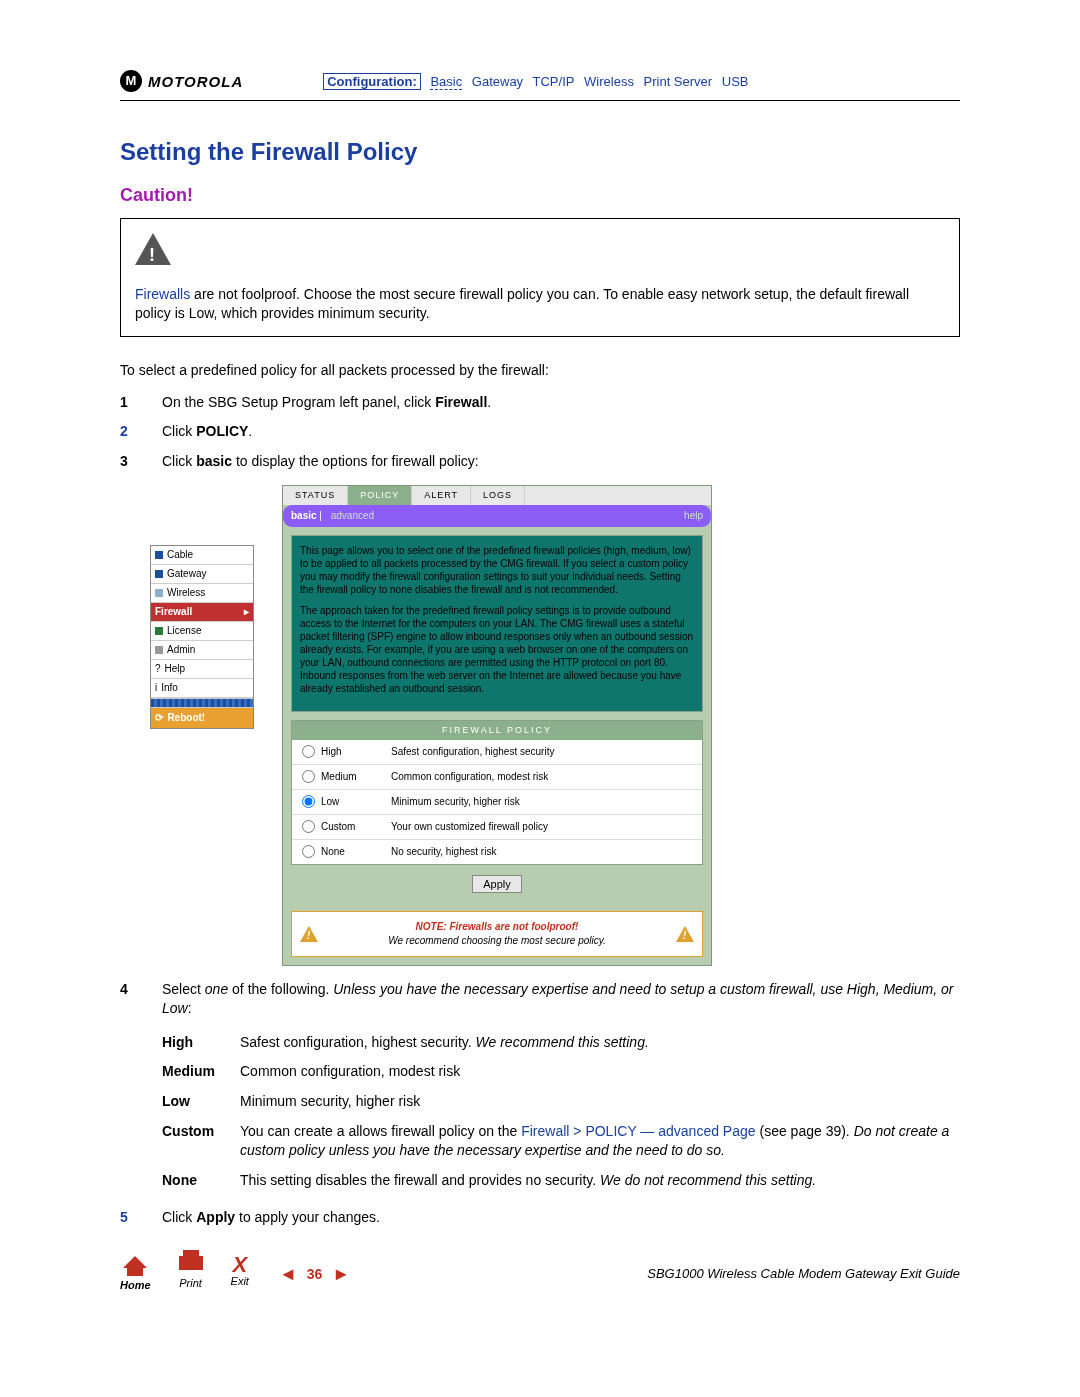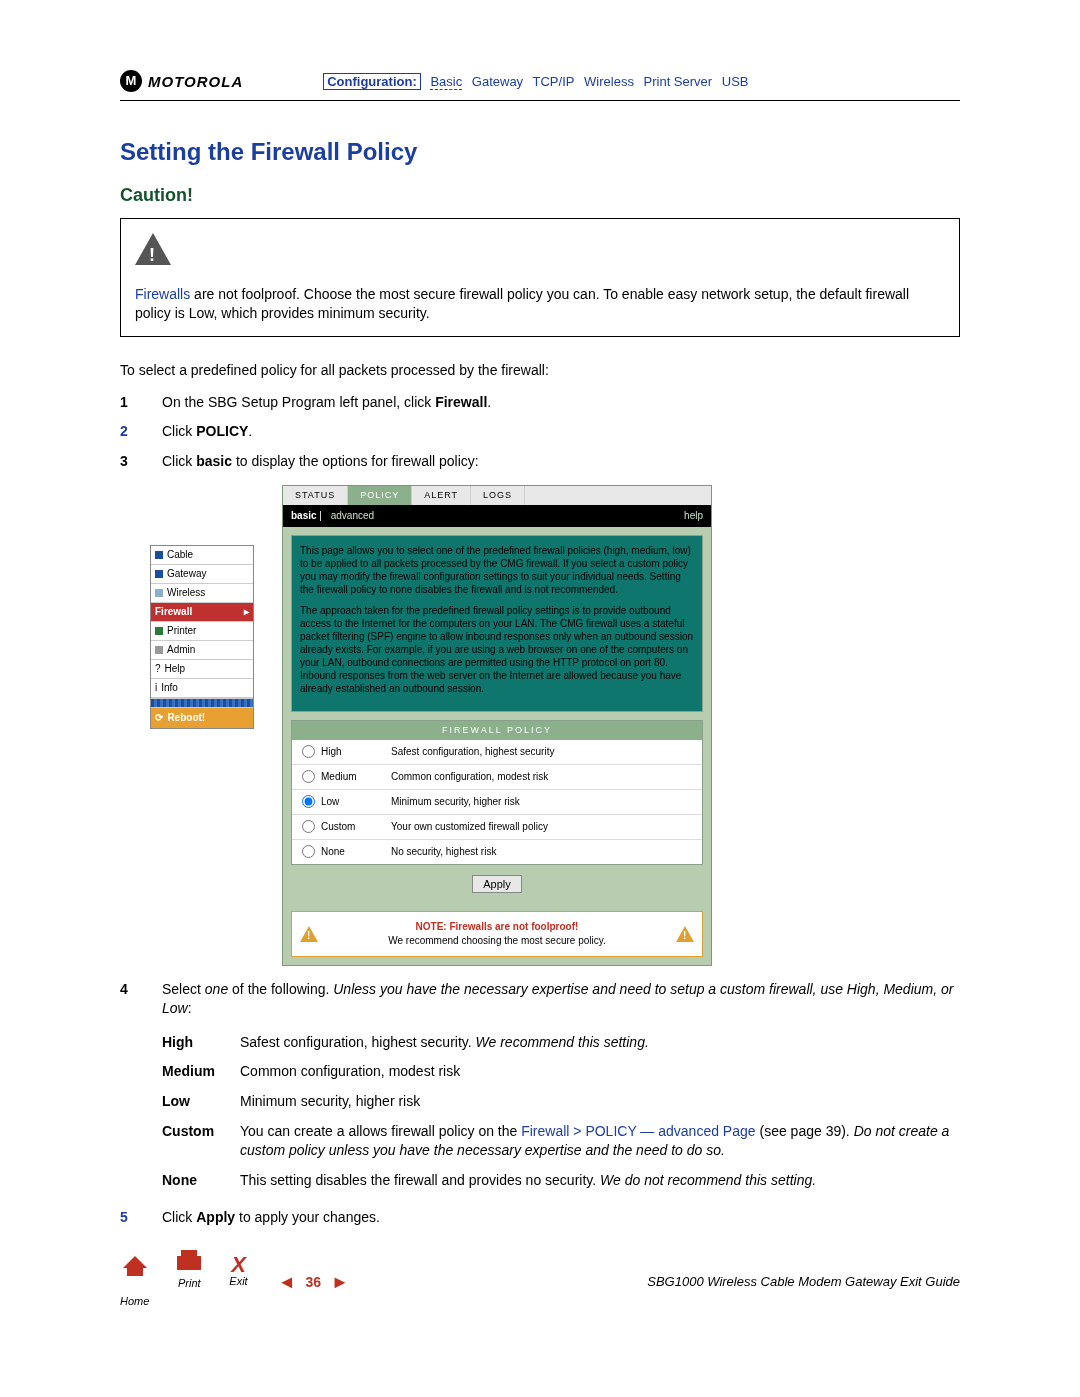--- a/index.html
+++ b/index.html
@@ -23,21 +23,21 @@
   }
   .logo-text { font-weight: bold; font-style: italic; font-size: 15px; letter-spacing: 1px; }
   .nav-block { margin-left: 80px; font-size: 13px; }
   .nav-top { color: #1a3fa0; font-weight: bold; }
   .nav-top span { margin-right: 8px; }
   .nav-bottom { margin-top: 3px; color: #1a3fa0; }
   .nav-bottom .conf-label { background: #fff; border: 1px solid #1a3fa0; padding: 0 3px; font-weight: bold; }
   .nav-bottom .basic-link { border-bottom: 1px dashed #1a3fa0; }
   .nav-bottom span { margin-right: 6px; }
   h1.page-title { color: #1a3fa0; font-size: 24px; font-weight: bold; margin-top: 34px; }
-  h2.caution { color: #14532d; font-size: 18px; font-weight: bold; margin-top: 14px; }
+  h2.caution { color: #a21caf; font-size: 18px; font-weight: bold; margin-top: 14px; }
   .caution-box {
     border: 1px solid #000; margin-top: 10px; padding: 12px 14px;
     display: flex; align-items: flex-start; gap: 20px; flex-direction: column;
   }
   .warn-tri {
     width: 0; height: 0; border-left: 18px solid transparent;
     border-right: 18px solid transparent; border-bottom: 32px solid #555;
     position: relative; flex-shrink: 0; margin-top: 2px;
   }
   .warn-tri::after { content:"!"; position:absolute; left:-4px; top:10px; color:#fff; font-weight:bold; font-size:18px; }
@@ -64,35 +64,35 @@
   .lp-fire { background:#c03030; color:#fff; padding:2px 4px; font-weight:bold; display:flex; justify-content:space-between; border-bottom:1px solid #ccc;}
   .lp-strip { height:10px; background:repeating-linear-gradient(90deg,#1a4fa0 0 3px,#3a6fc0 3px 6px); border-top:1px solid #ccc; border-bottom:1px solid #ccc;}
   .lp-reboot { background:#e8a030; color:#fff; padding:3px 4px; font-weight:bold; display:flex; align-items:center; gap:4px; }
   .screenshot-main {
     width: 430px; border: 1px solid #7a9a7a; background: #b8cdb0;
     font-size: 10px; color: #000;
   }
   .tabs { display:flex; background:#e8e8e8; }
   .tab { padding:3px 12px; border-right:1px solid #ccc; font-size:9px; letter-spacing:1px; }
   .tab.active { background:#8bb08b; color:#fff; }
-  .subtabs { background:#000000; color:#fff; padding:4px 8px; font-size:10px; display:flex; justify-content:space-between; }
+  .subtabs { background:#8b5cf6; color:#fff; padding:4px 8px; font-size:10px; display:flex; justify-content:space-between;border-radius:9px; }
   .subtabs .l { }
   .subtabs .l .adv { color:#cde0c8; margin-left:6px; }
   .subtabs .r { color:#cde0c8; }
   .desc-box { background:#0f766e; border:1px solid #8ba08b; margin:8px; padding:8px; font-size:10px; line-height:1.3; }
   .desc-box p { margin-bottom:8px; }
   .policy-table-wrap { margin:0 8px; background:#fff; border:1px solid #8ba08b; }
   .policy-header { background:#8bb08b; color:#fff; text-align:center; font-size:9px; letter-spacing:2px; padding:3px 0; }
   .policy-row { display:flex; align-items:center; padding:5px 10px; border-bottom:1px solid #ddd; font-size:10px; }
   .policy-row:last-child { border-bottom:none; }
   .policy-row input { margin-right:6px; }
   .policy-row .opt-label { width:70px; }
   .apply-row { text-align:center; padding:10px 0; }
   .apply-row button { font-size:11px; padding:2px 10px; background:#e8e8e8; border:1px solid #888; }
-  .note-box { margin:8px; border:1px solid #e0a030; background:#fff; padding:8px; display:flex; align-items:center; justify-content:space-between; gap:0; }
+  .note-box { margin:8px; border:1px solid #e0a030; background:#fff; padding:8px; display:flex; align-items:center; justify-content:space-between; gap:0;font-style:italic; }
   .note-box .tri-small {
     width:0;height:0;border-left:9px solid transparent;border-right:9px solid transparent;border-bottom:16px solid #e0a030;position:relative;
   }
   .note-box .tri-small::after { content:"!"; position:absolute; left:-2px; top:3px; color:#fff; font-size:10px; font-weight:bold; }
   .note-box .note-text { text-align:center; font-size:10px; flex:1; }
   .note-box .note-text .red { color:#c03020; font-weight:bold; }
   .step4-body { font-size:14px; }
   .step4-body .italic { font-style:italic; }
   .defs { margin-top:14px; }
   .def-row { display:flex; margin-top:10px; font-size:14px; }
@@ -175,21 +175,21 @@
     <div class="lp-item">
         <span class="lp-sq lp-lblue"></span>
         <span>Wireless</span>
       </div>
     <div class="lp-fire">
         <span>Firewall</span>
         <span>▸</span>
       </div>
     <div class="lp-item">
         <span class="lp-sq lp-green"></span>
-        <span>Printer</span>
+        <span>License</span>
       </div>
     <div class="lp-item">
         <span class="lp-sq lp-grey"></span>
         <span>Admin</span>
       </div>
     <div class="lp-item">
         <span>?</span>
         <span>Help</span>
       </div>
     <div class="lp-item">
@@ -292,21 +292,21 @@
   <li style="margin-top:18px;">
     <span class="num blue">5</span>
     <span class="step-body"><span>Click </span><b>Apply</b><span> to apply your changes.</span></span>
   </li>
 </ol>
 
 <div class="footer">
   <div class="foot-icons">
     <div class="fi">
         <div class="fi-home"></div>
-        <span style="margin-top:26px;">Home</span>
+        <span style="margin-top:10px;font-weight:bold;">Home</span>
       </div>
     <div class="fi">
         <div class="fi-print"></div>
         <span style="margin-top:6px;">Print</span>
       </div>
     <div class="fi">
         <div class="fi-exit">X</div>
         <span>Exit</span>
       </div>
   </div>

